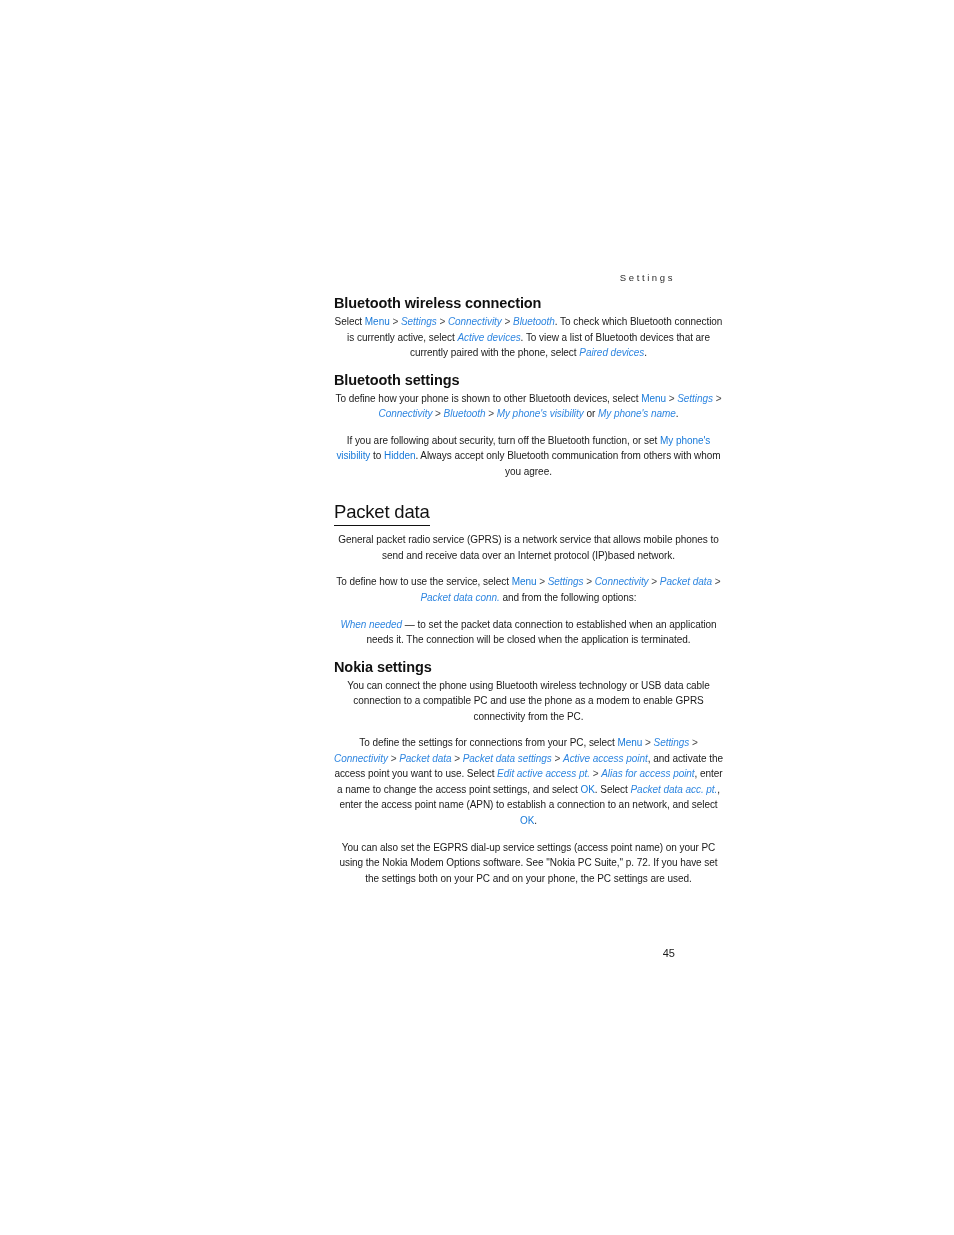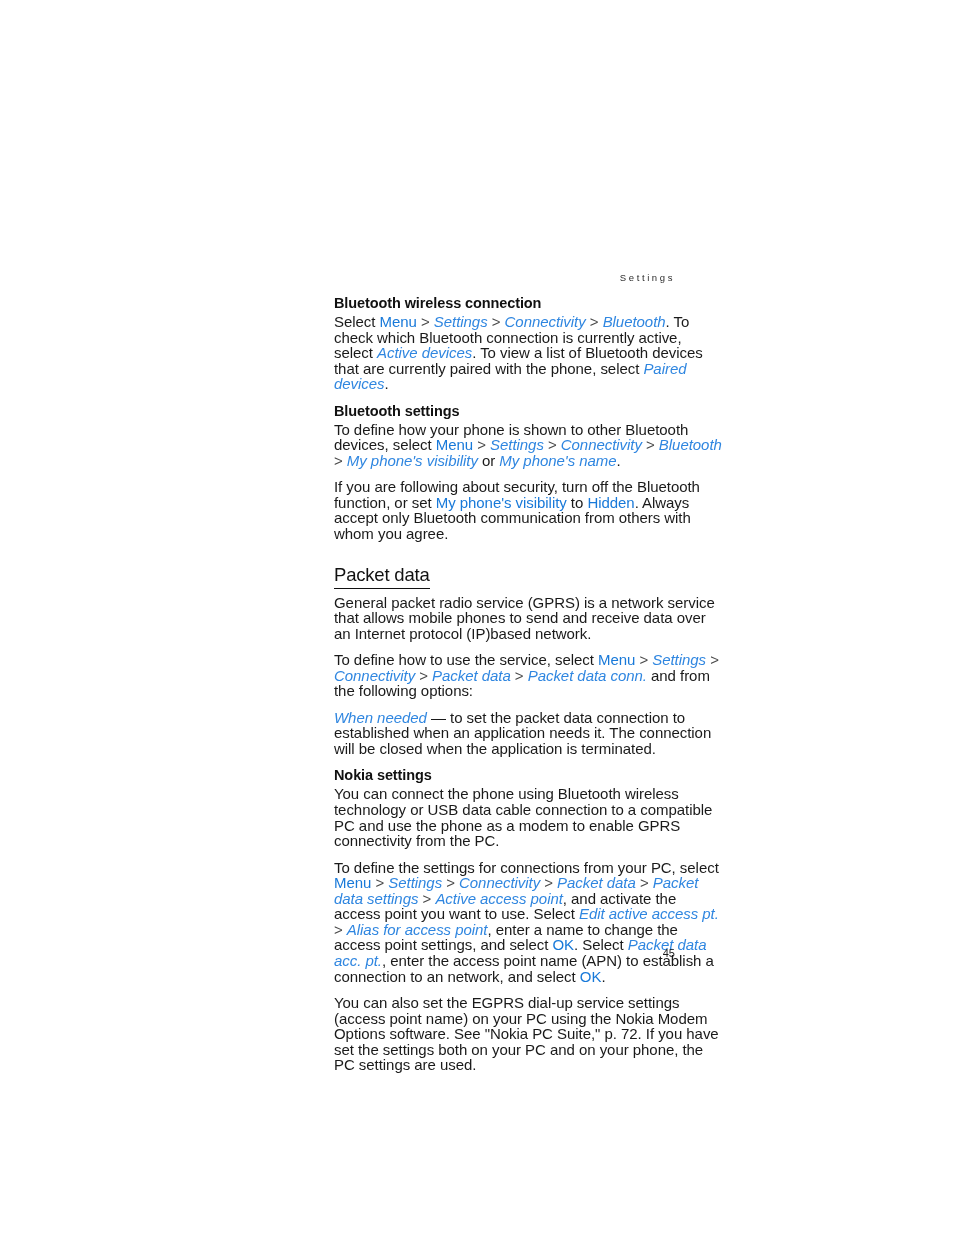--- a/index.html
+++ b/index.html
@@ -64,26 +64,26 @@
     line-height: 22px;
     letter-spacing: -0.2px;
   }
 
   .chapter-title-wrap {
     margin: 22px 0 6px 0;
     line-height: 0;
   }
 
   p.body {
-    font-size: 15px;
+    font-size: 10px;
     line-height: 15.55px;
     margin: 0 0 11px 0;
     color: #1a1a1a;
     letter-spacing: -0.05px;
-    text-align: left;
+    text-align: center;
   }
 
   .after-h2 {
     margin-top: 0;
   }
 
   .lnk {
     color: #1879d9;
   }
   .lnk-i {

